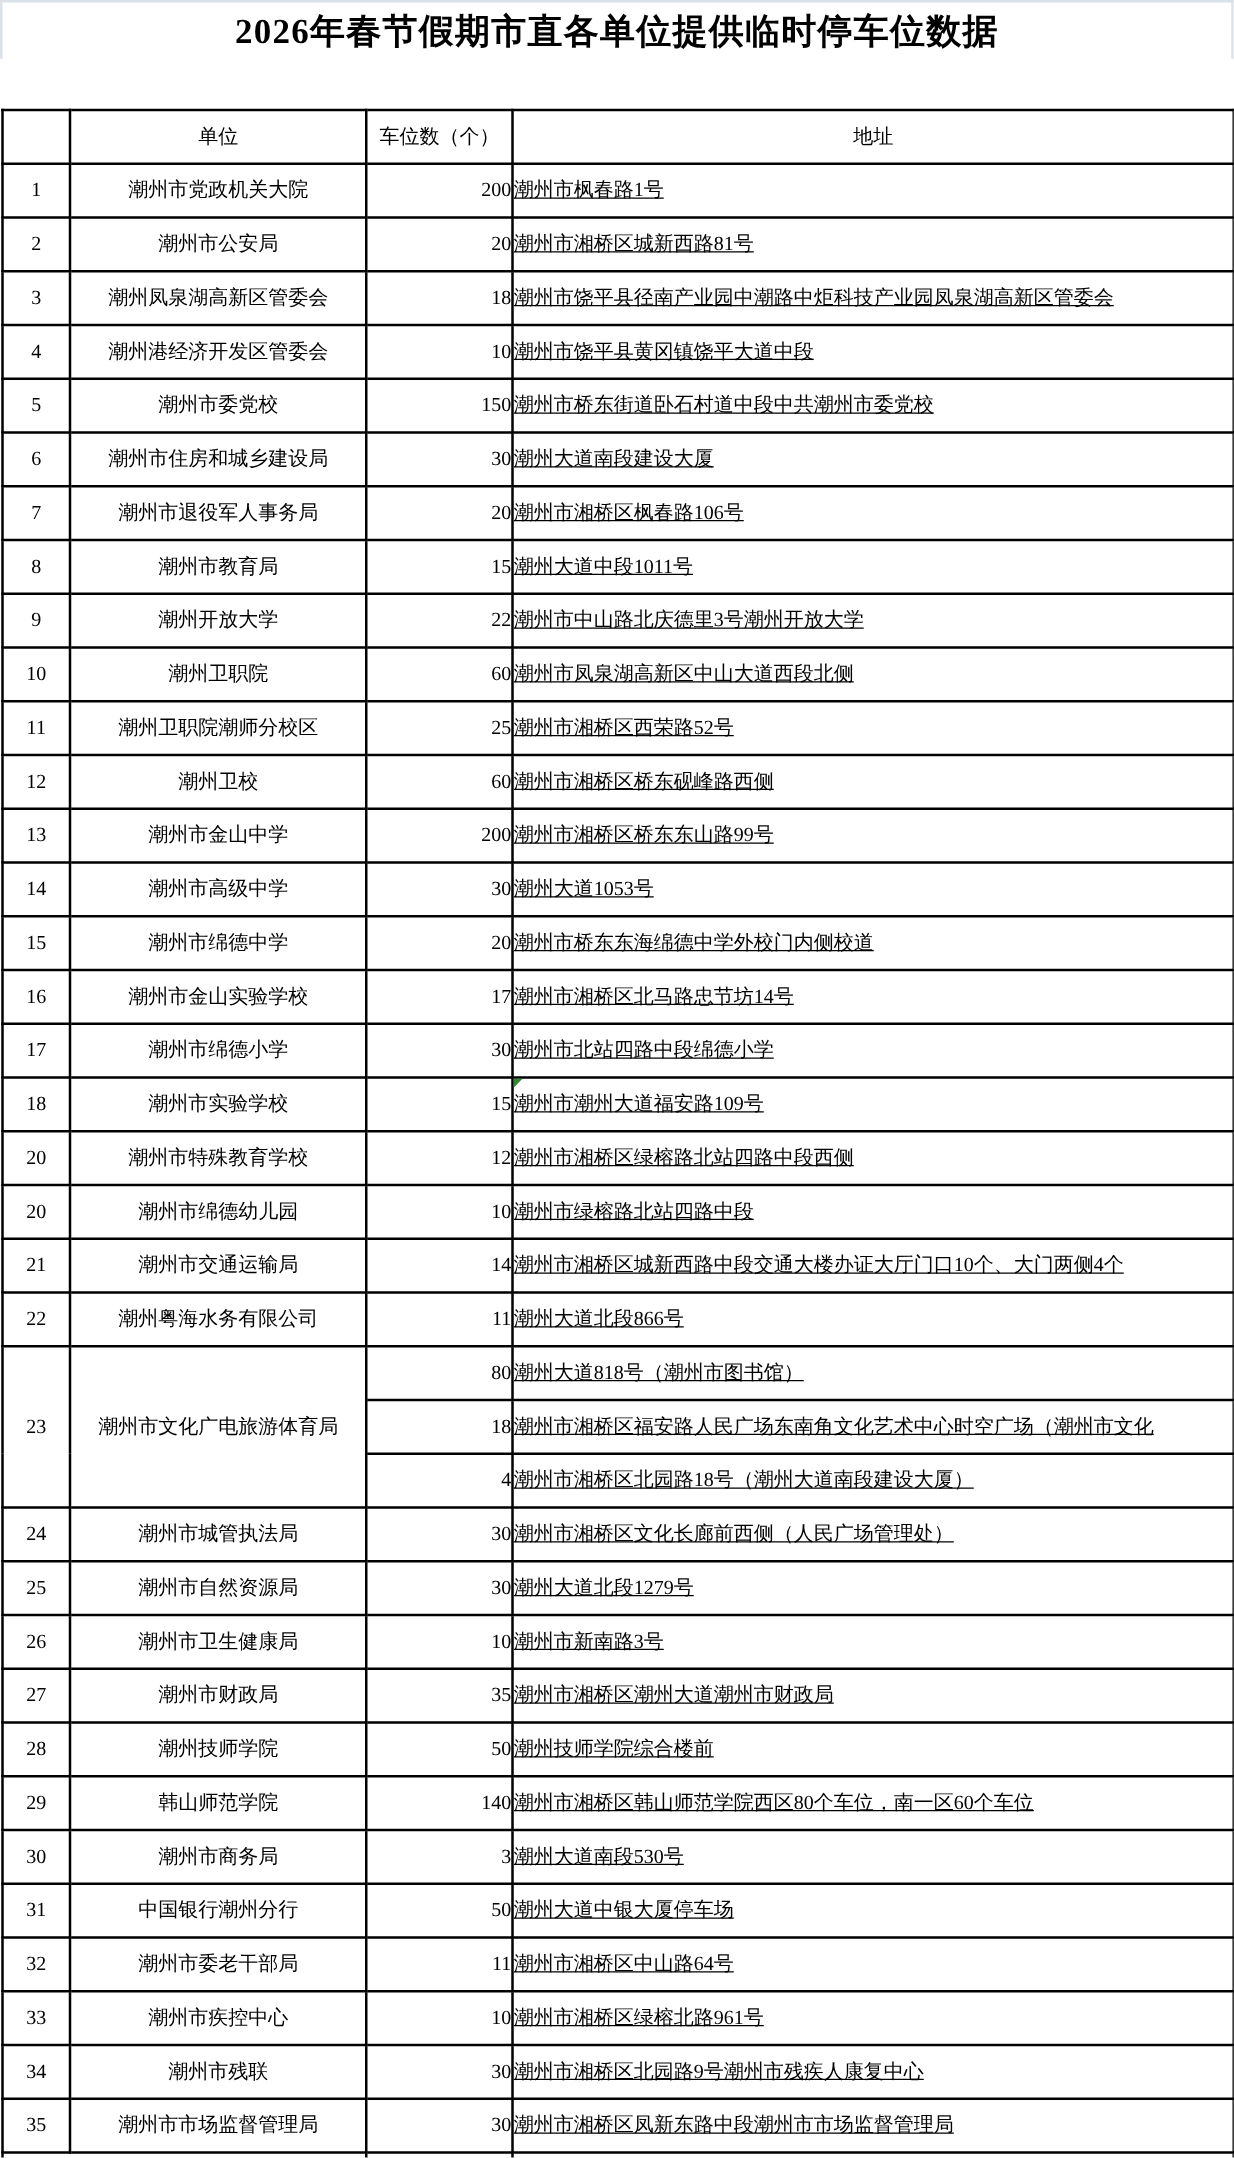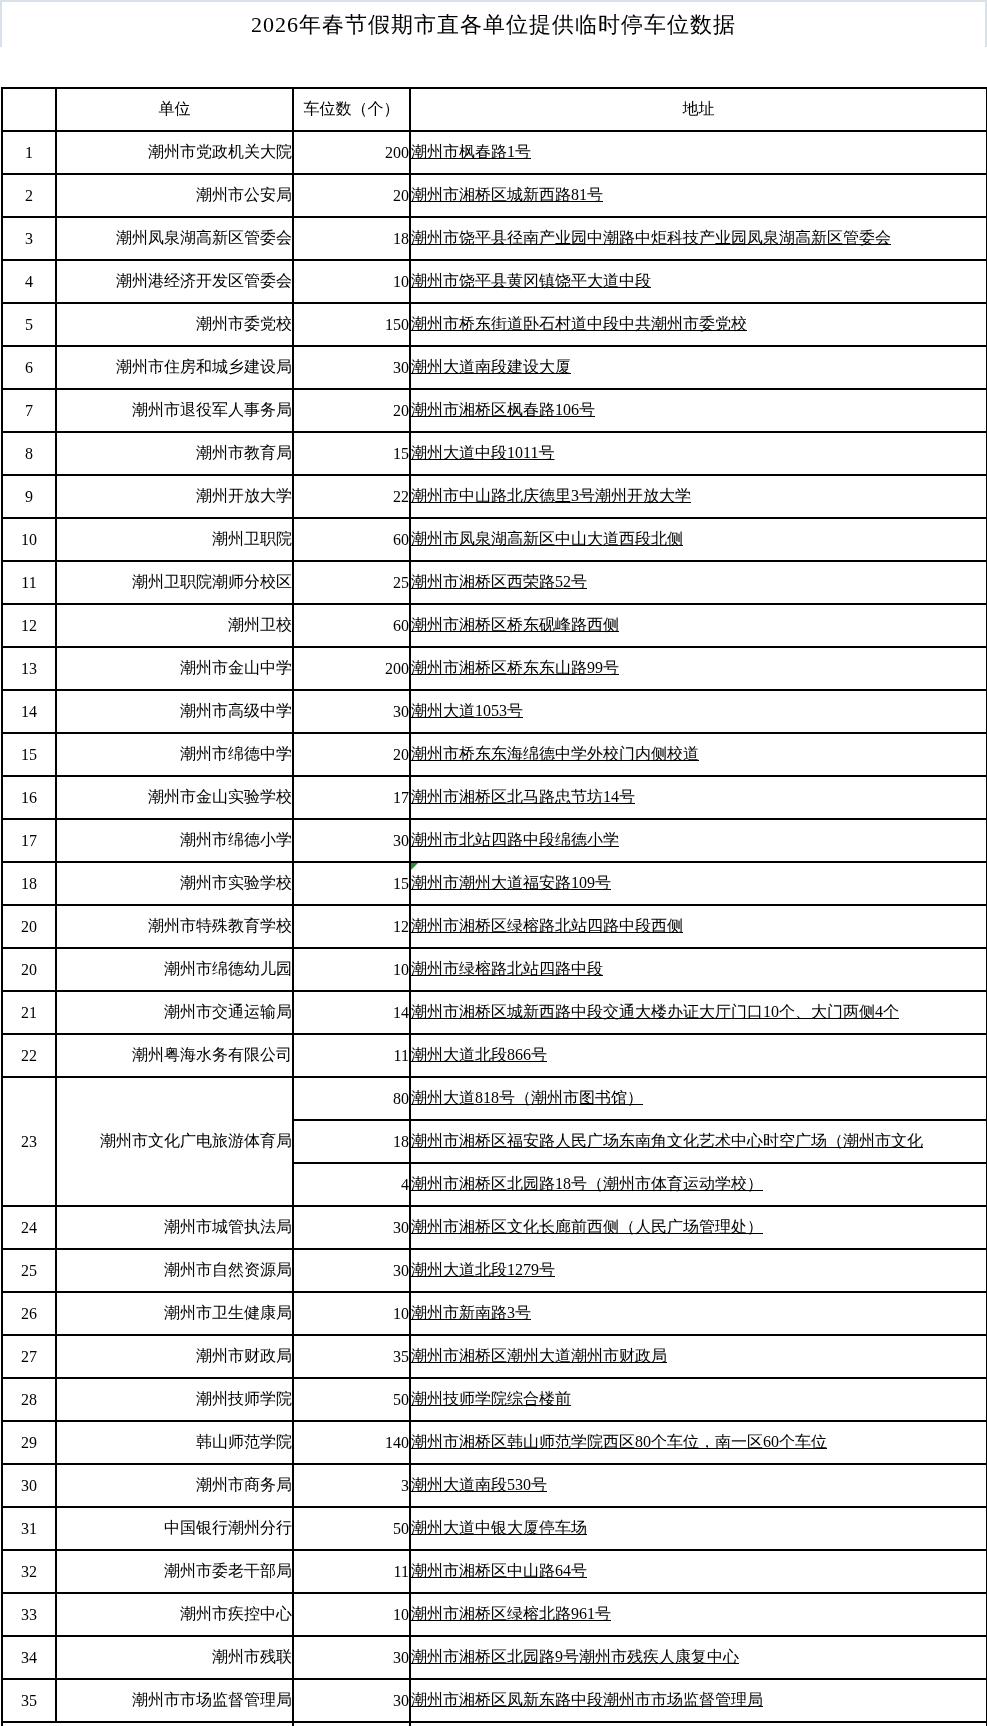--- a/index.html
+++ b/index.html
@@ -7,21 +7,21 @@
     width:987px; height:1726px; overflow:hidden;
     font-family:"Liberation Serif","DejaVu Serif",serif;
     color:#000;
   }
   .page { width:987px; }
   .title-bar {
     box-sizing:border-box;
     width:987px; height:47px;
     border:2px solid #dbe1e8; border-bottom:none;
     display:flex; align-items:center; justify-content:center;
-    font-size:22px; font-weight:normal; letter-spacing:1px;
+    font-size:28px; font-weight:bold; letter-spacing:1px;
   }
   table.parking {
     border-collapse:collapse;
     table-layout:fixed;
     width:985px;
     margin-left:1px;
     margin-top:40px;
   }
   table.parking td, table.parking th {
     border:2px solid #000;
@@ -31,21 +31,21 @@
     padding:0;
     box-sizing:border-box;
     overflow:hidden;
   }
   col.w-no   { width:54px; }
   col.w-unit { width:237px; }
   col.w-cnt  { width:117px; }
   col.w-addr { width:577px; }
   th { text-align:center; }
   td.c-no    { text-align:center; }
-  td.c-unit  { text-align:right; padding-left:4px; white-space:nowrap; }
+  td.c-unit  { text-align:center; padding-left:4px; white-space:nowrap; }
   td.c-count { text-align:right; }
   td.c-addr  { text-align:left; padding-left:5px; white-space:nowrap; position:relative;text-decoration:underline; }
   td.c-total { text-align:center; }
   .corner-marker {
     position:absolute; top:0; left:0;
     width:0; height:0;
     border-top:7px solid #2e8b2e;
     border-right:7px solid transparent;
   }
 </style>
@@ -209,21 +209,21 @@
           <td class="c-unit" rowspan="3">潮州市文化广电旅游体育局</td>
           <td class="c-count">80</td>
           <td class="c-addr">潮州大道818号（潮州市图书馆）</td>
         </tr>
         <tr>
           <td class="c-count">18</td>
           <td class="c-addr">潮州市湘桥区福安路人民广场东南角文化艺术中心时空广场（潮州市文化</td>
         </tr>
         <tr>
           <td class="c-count">4</td>
-          <td class="c-addr">潮州市湘桥区北园路18号（潮州市体育运动学校）</td>
+          <td class="c-addr">潮州市湘桥区北园路18号（潮州大道南段建设大厦）</td>
         </tr>
         <tr>
           <td class="c-no">24</td>
           <td class="c-unit">潮州市城管执法局</td>
           <td class="c-count">30</td>
           <td class="c-addr">潮州市湘桥区文化长廊前西侧（人民广场管理处）</td>
         </tr>
         <tr>
           <td class="c-no">25</td>
           <td class="c-unit">潮州市自然资源局</td>

